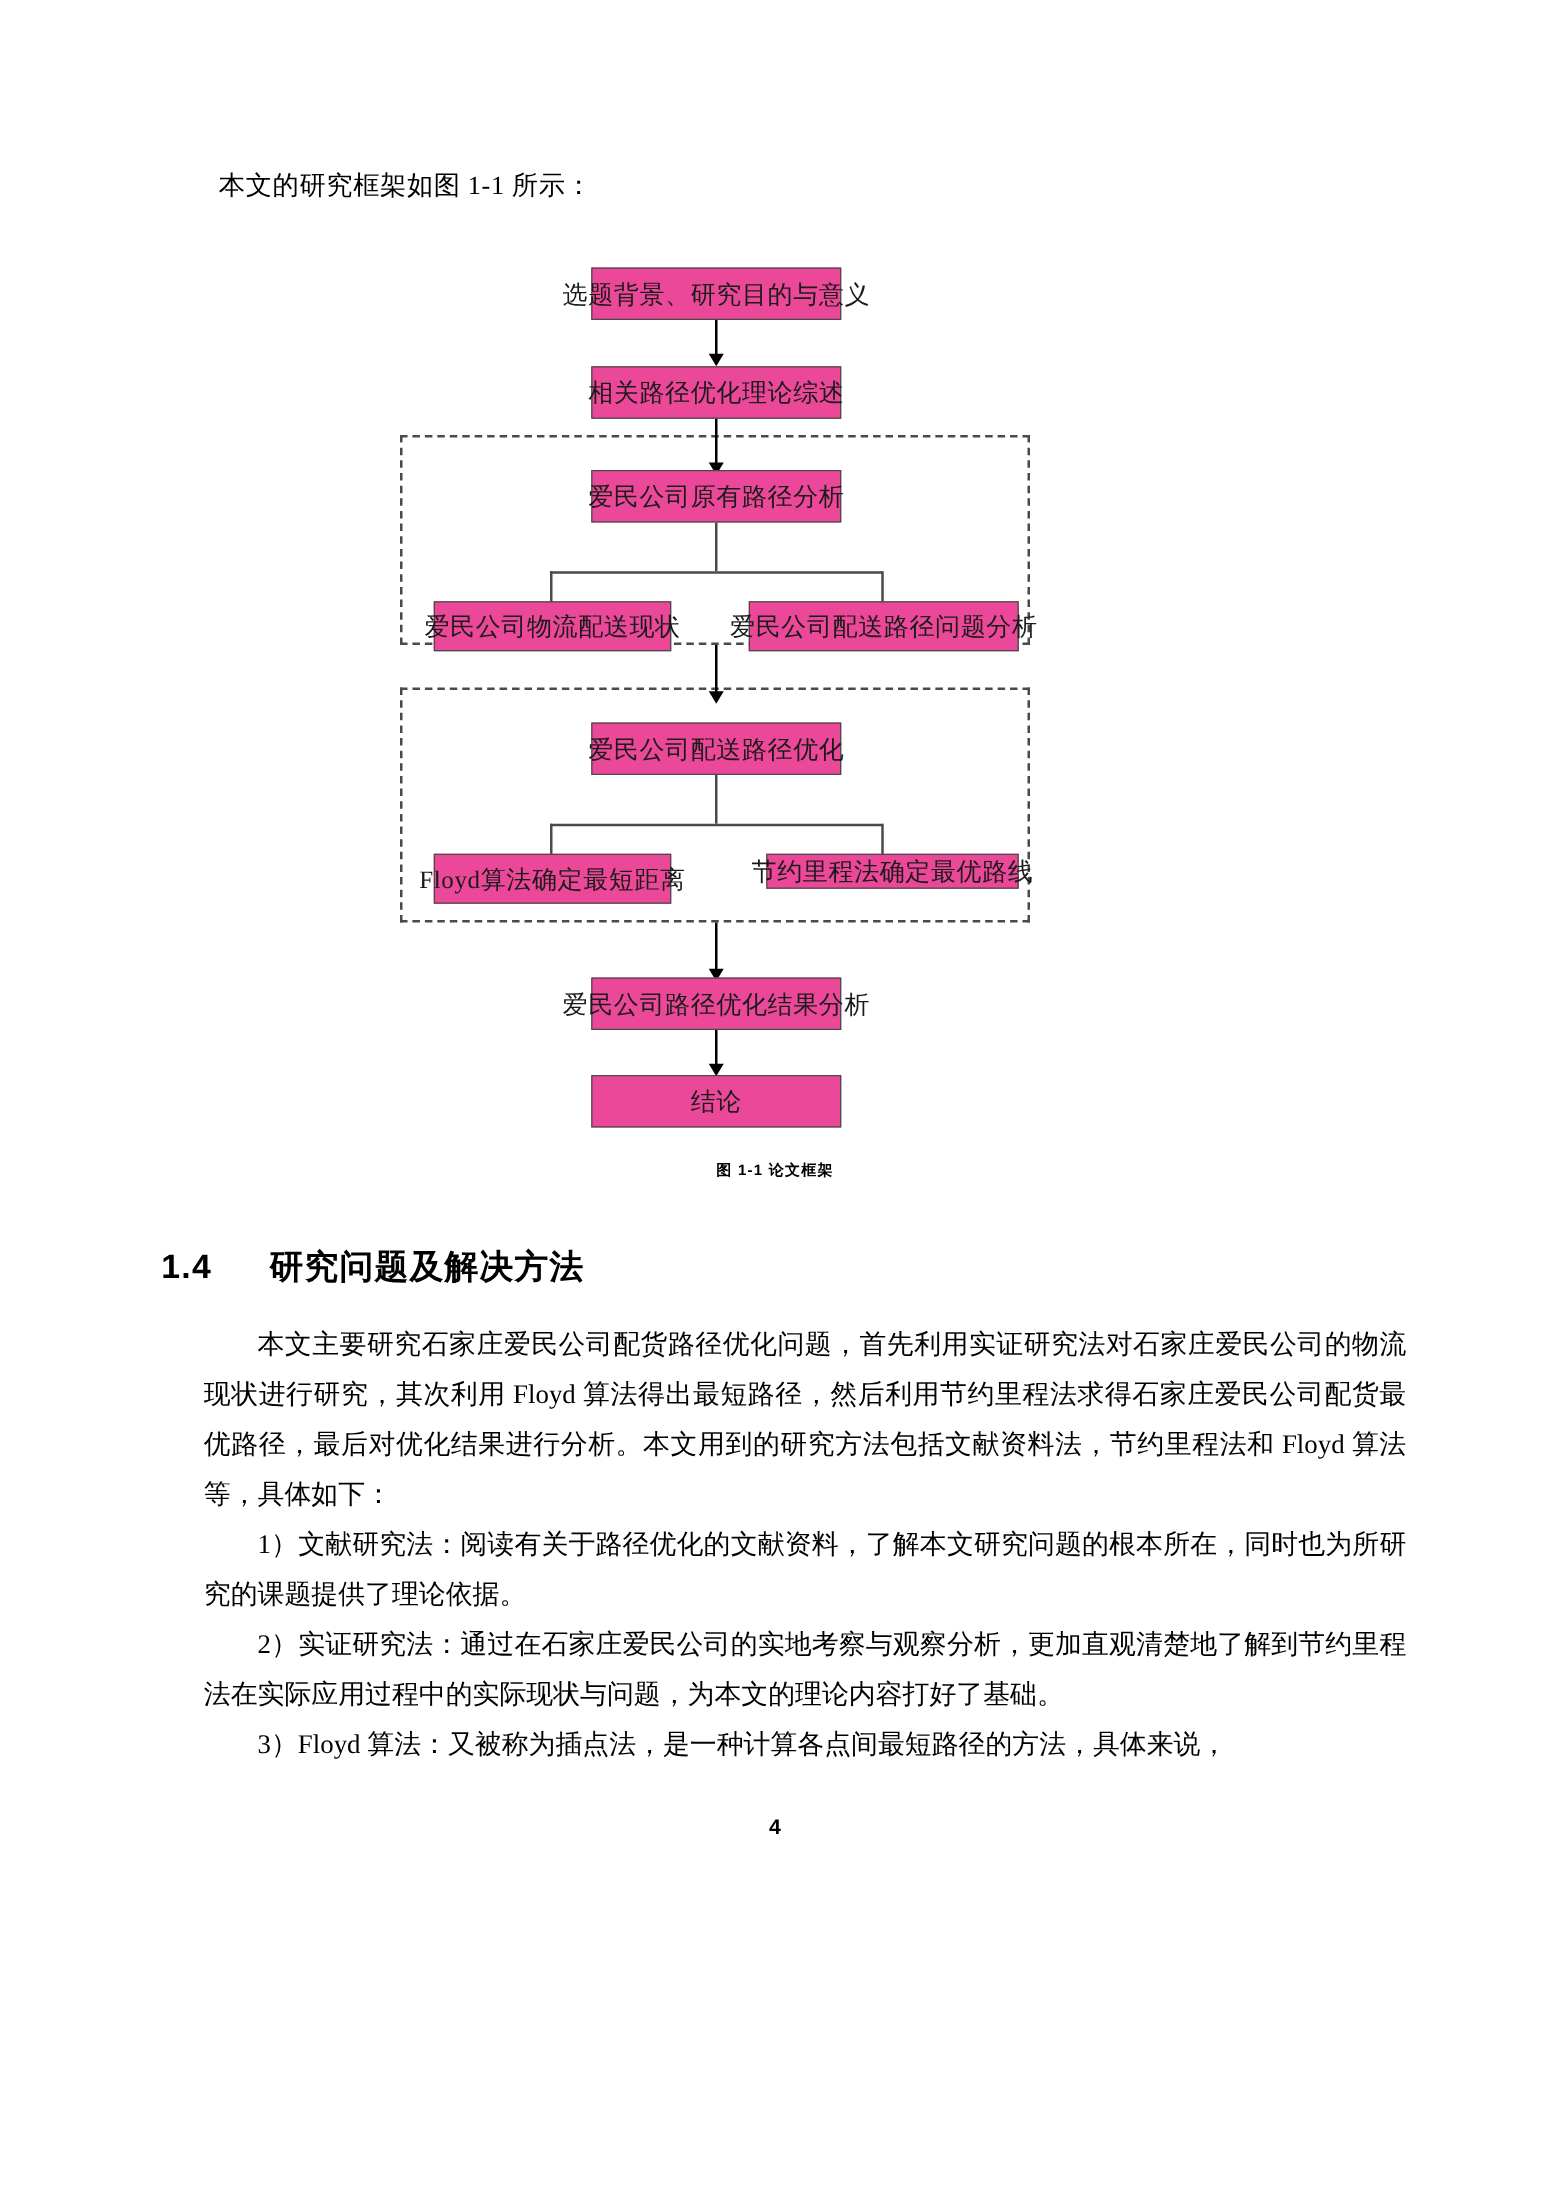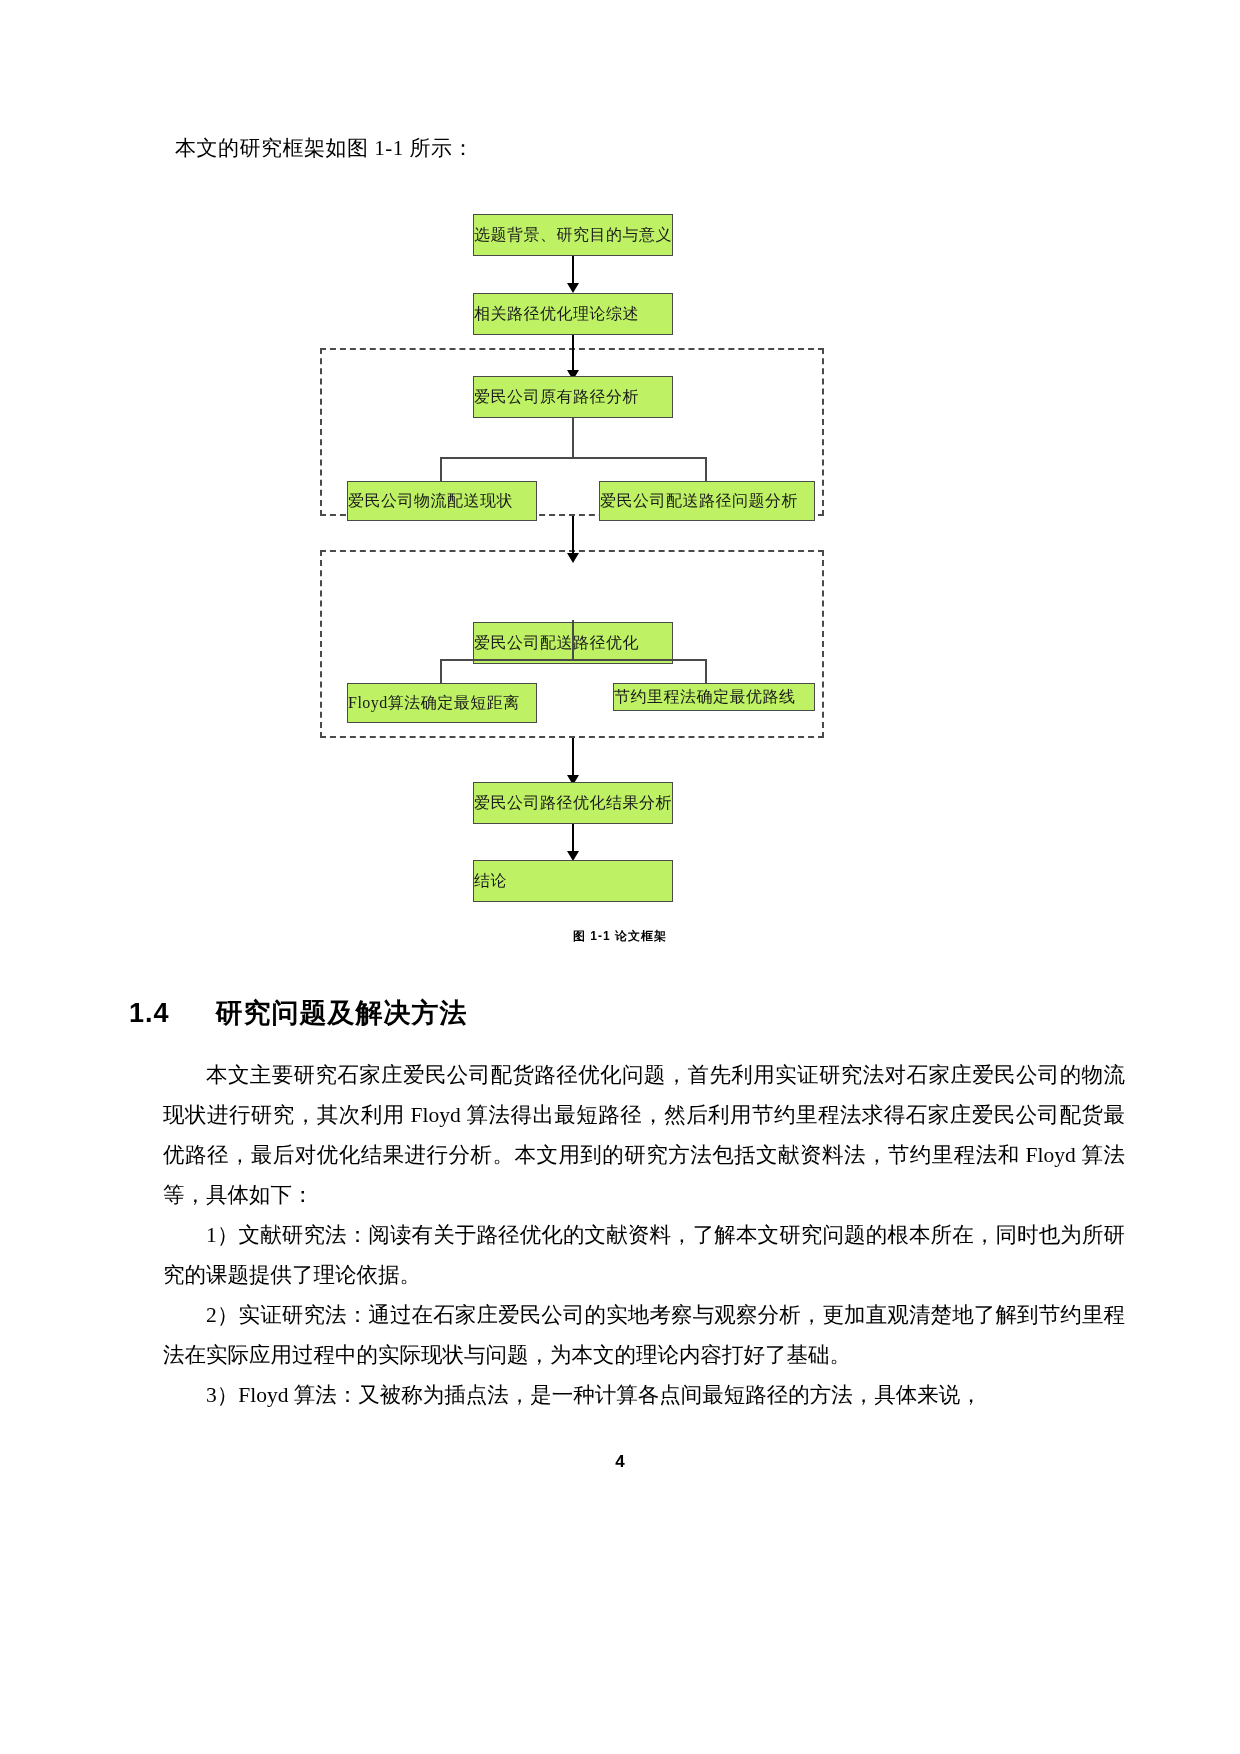--- a/index.html
+++ b/index.html
@@ -39,24 +39,25 @@
     left: 0;
     top: 180px;
     width: 1240px;
     height: 730px;
   }
 
   .node {
     position: absolute;
     box-sizing: border-box;
     border: 1.5px solid #4a4a4a;
-    background: #bef264;
+    background: #ec4899;
     display: flex;
     align-items: center;
-    font-size: 16px;
+    justify-content: center;
+    font-size: 20px;
     letter-spacing: 0.5px;
     color: #1a1a1a;
     white-space: nowrap;
   }
 
   .dashed-region {
     position: absolute;
     box-sizing: border-box;
     border: 2px dashed #4a4a4a;
     background: transparent;
@@ -180,21 +181,21 @@
       <span>爱民公司物流配送现状</span>
     </div>
 
     <div class="node" style="left:599px; top:301px; width:216px; height:40px;">
       <span>爱民公司配送路径问题分析</span>
     </div>
 
     <div class="vline" style="left:572px; top:336px; height:44px;"></div>
     <div class="arrowhead" style="left:567px; top:373px;"></div>
 
-    <div class="node" style="left:473px; top:398px; width:200px; height:42px;margin-top:44px;">
+    <div class="node" style="left:473px; top:398px; width:200px; height:42px;">
       <span>爱民公司配送路径优化</span>
     </div>
 
     <div class="vline-thin" style="left:572px; top:440px; height:39px;"></div>
     <div class="hline-thin" style="left:440px; top:479px; width:266px;"></div>
     <div class="vline-thin" style="left:440px; top:479px; height:25px;"></div>
     <div class="vline-thin" style="left:705px; top:479px; height:25px;"></div>
 
     <div class="node" style="left:347px; top:503px; width:190px; height:40px;">
       <span>Floyd算法确定最短距离</span>

